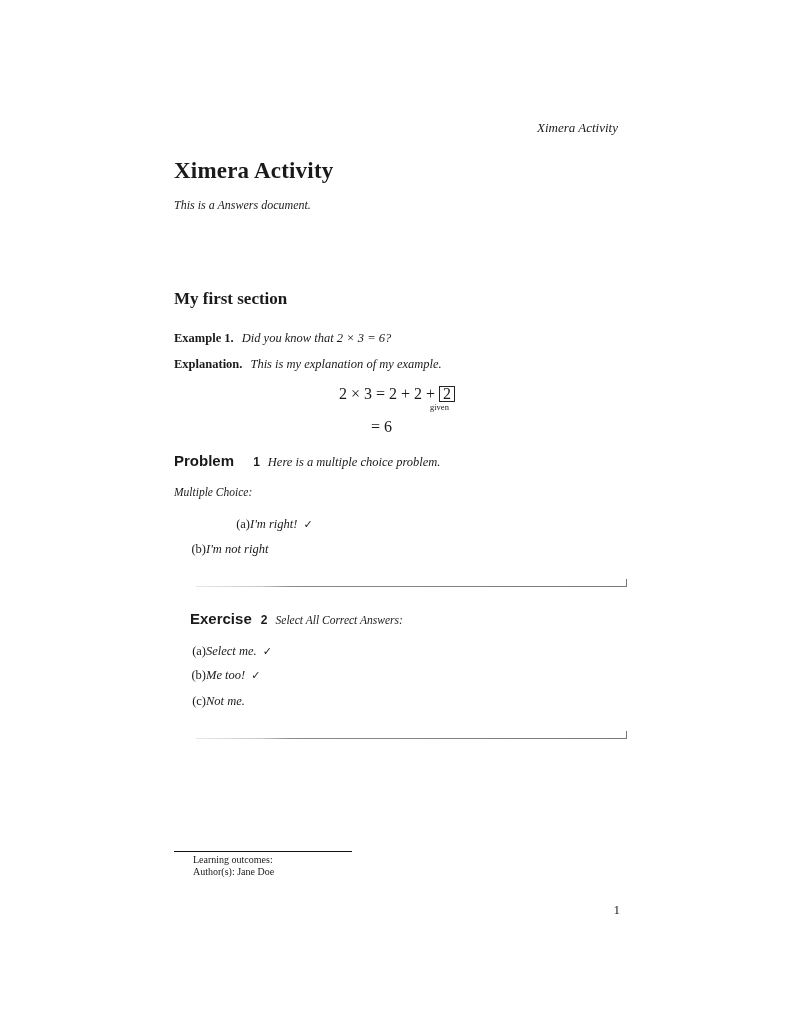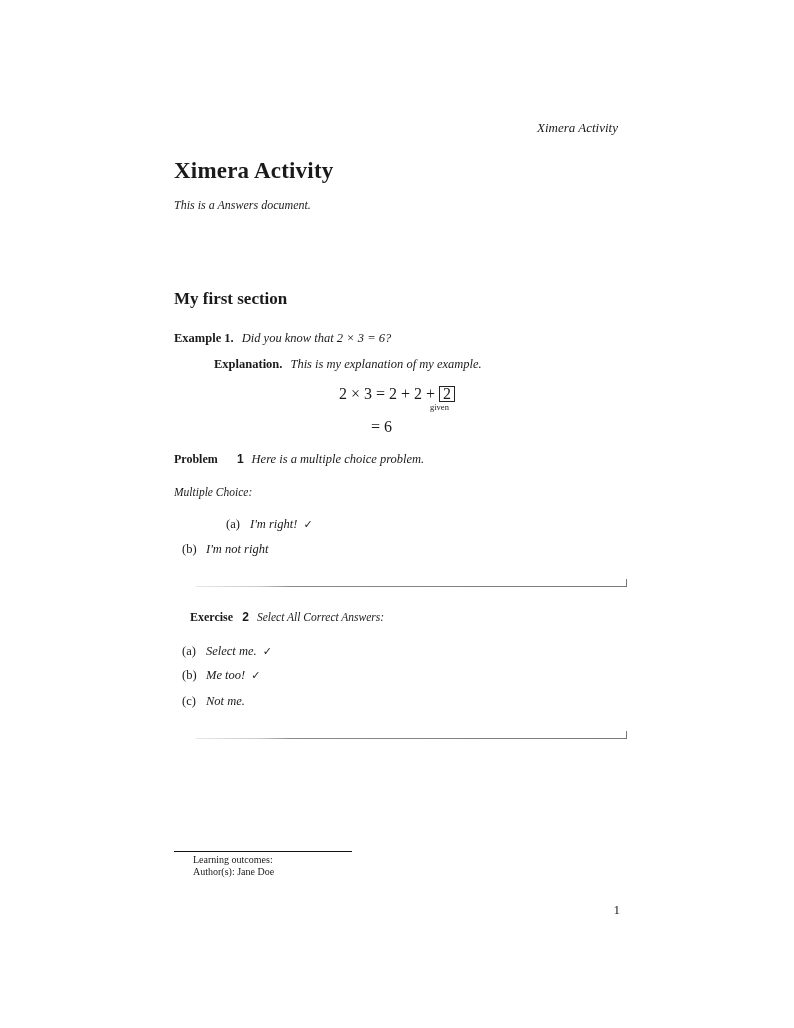--- a/index.html
+++ b/index.html
@@ -1,36 +1,36 @@
 <!DOCTYPE html>
 <html><head>
   <meta charset="utf-8">
   <style>
     html, body { margin: 0; padding: 0; background: #ffffff; }
     body {
       width: 794px; height: 1028px; position: relative; overflow: hidden;
       font-family: "DejaVu Serif", "Liberation Serif", serif;
       color: #1a1a1a;
     }
-    .abs { position: absolute; }
+    .abs { position: absolute; text-align: right; }
     .serif { font-family: "Liberation Serif", "DejaVu Serif", serif; }
 
     .running-head { right: 176px; top: 120px; font-size: 13px; font-style: italic; }
     .title { left: 174px; top: 158px; font-size: 23px; font-weight: bold; letter-spacing: 0.2px; }
     .subtitle { left: 174px; top: 198px; font-size: 12px; font-style: italic; }
     .section { left: 174px; top: 289px; font-size: 17px; font-weight: bold; }
     .line { left: 174px; font-size: 12.5px; white-space: nowrap; }
     .line .lbl { font-weight: bold; margin-right: 8px; }
     .line .txt { font-style: italic; }
 
     .math { font-size: 16px; white-space: nowrap; }
     .boxed { display: inline-block; border: 1px solid #222; padding: 0 3px; line-height: 14px; }
     .given { font-size: 8.5px; }
 
-    .problem-label { font-family: Liberation Serif, serif; font-weight: bold; font-size: 12px; }
+    .problem-label { font-family: Liberation Sans, sans-serif; font-weight: bold; font-size: 15px; }
     .prob-num { font-family: "Liberation Sans", "DejaVu Sans", sans-serif; font-weight: bold; font-size: 12px; }
     .mc-head { font-size: 11.5px; font-weight: normal; font-style: italic; }
 
     .choice { left: 182px; font-size: 12.5px; white-space: nowrap; }
     .choice .mark { display: inline-block; width: 24px; }
     .choice .ctxt { font-style: italic; }
     .choice .check { margin-left: 6px; font-size: 11px; }
 
     .rule {
       left: 196px; width: 431px; height: 1px;
@@ -49,21 +49,21 @@
 
 <div class="abs title serif">Ximera Activity</div>
 <div class="abs subtitle serif">This is a Answers document.</div>
 
 <div class="abs section serif">My first section</div>
 
 <div class="abs line serif" style="top:331px;">
   <span class="lbl">Example 1.</span><span class="txt">Did you know that 2 × 3 = 6?</span>
 </div>
 
-<div class="abs line serif" style="top:357px;margin-left:40px;">
+<div class="abs line serif" style="top:357px;">
   <span class="lbl">Explanation.</span><span class="txt">This is my explanation of my example.</span>
 </div>
 
 <div class="abs math serif" style="left:339px; top:385px;">
   <span>2 × 3 = 2 + 2 + </span><span class="boxed">2</span>
 </div>
 <div class="abs given serif" style="left:430px; top:402px;">given</div>
 <div class="abs math serif" style="left:371px; top:418px;">= 6</div>
 
 <div class="abs line serif" style="top:452px;">

